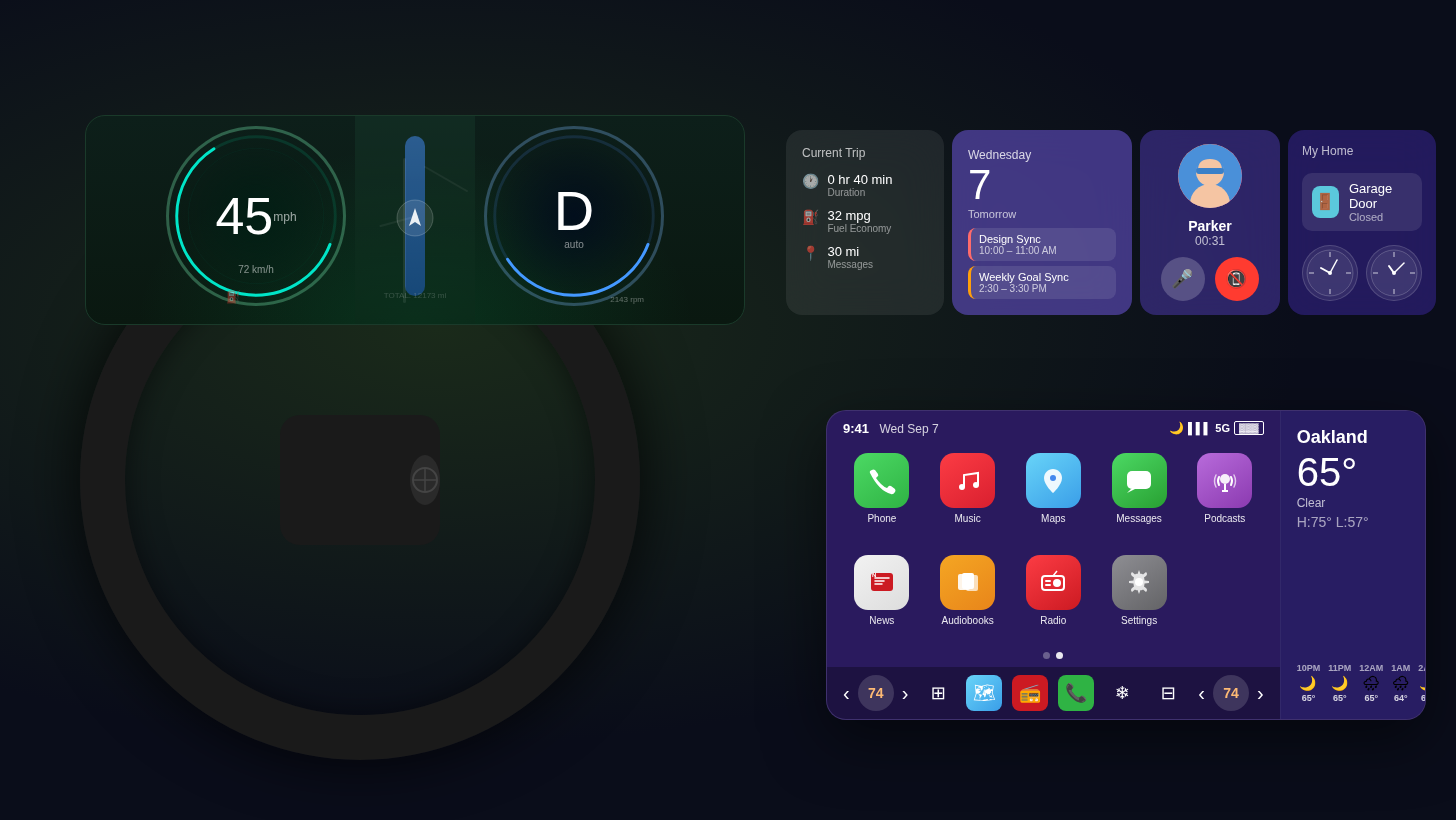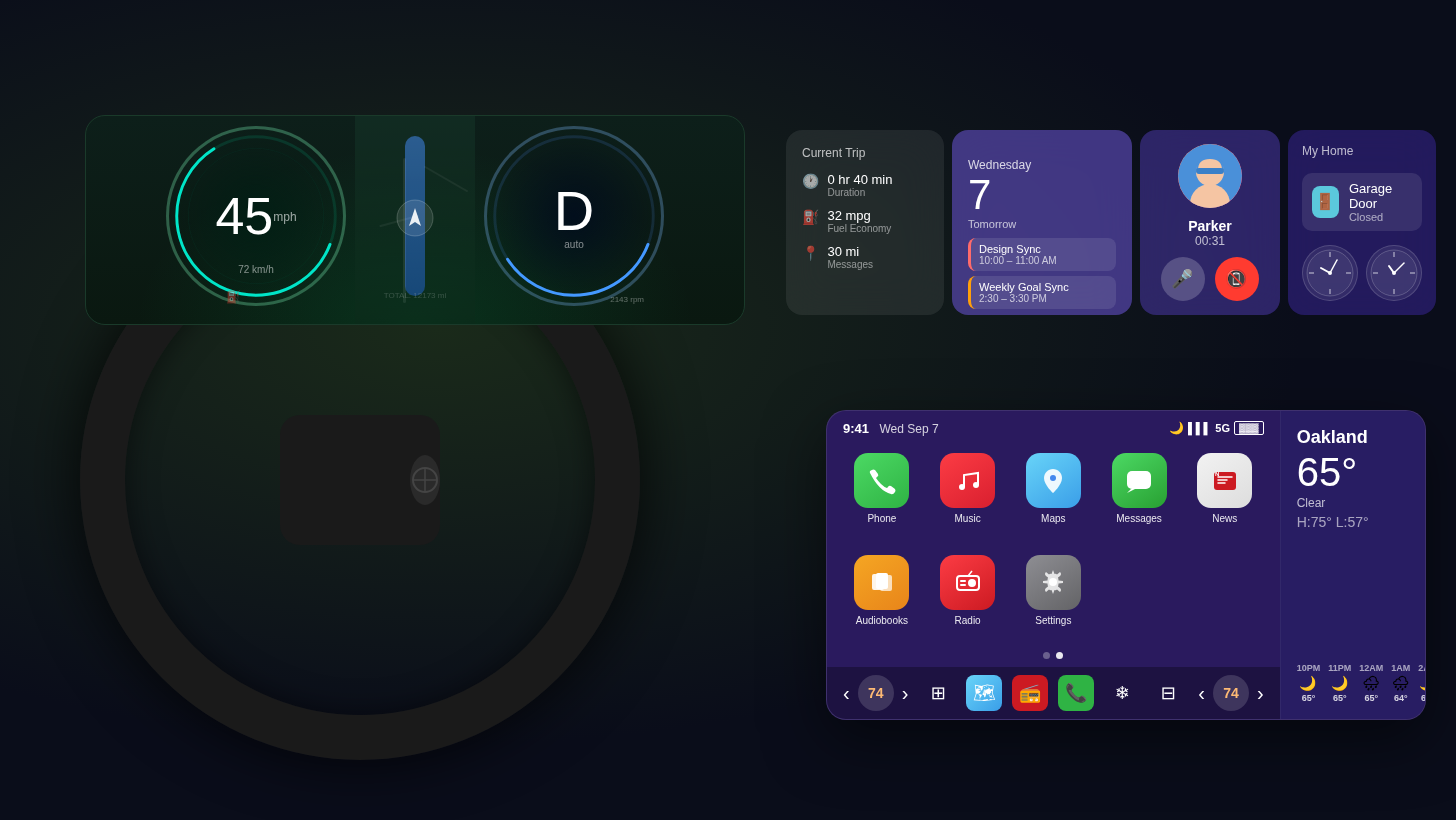--- a/index.html
+++ b/index.html
@@ -254,21 +254,21 @@
     .trip-stat-label {
       font-size: 10px;
       color: rgba(255,255,255,0.5);
     }
 
     
     .calendar-card {
       background: rgba(100,80,200,0.6);
       backdrop-filter: blur(20px);
       border-radius: 16px;
-      padding: 28px 16px;
+      padding: 18px 16px;
       width: 180px;
       flex-shrink: 0;
     }
 
     .cal-day {
       font-size: 12px;
       color: rgba(255,255,255,0.8);
       font-weight: 500;
     }
 
@@ -883,20 +883,34 @@
           <div class="app-icon app-messages">
             <svg width="32" height="32" viewBox="0 0 32 32">
               <rect x="4" y="6" width="24" height="18" rx="5" fill="white"></rect>
               <polygon points="8,24 4,28 12,24" fill="white"></polygon>
             </svg>
           </div>
           <span class="app-label">Messages</span>
         </div>
 
 
+        <div class="app-item">
+          <div class="app-icon app-podcasts">
+            <svg width="32" height="32" viewBox="0 0 32 32">
+              <circle cx="16" cy="14" r="5" fill="white" opacity="0.9"></circle>
+              <path d="M10 20 Q8 16 10 12" stroke="white" stroke-width="2" fill="none" stroke-linecap="round"></path>
+              <path d="M22 20 Q24 16 22 12" stroke="white" stroke-width="2" fill="none" stroke-linecap="round"></path>
+              <path d="M7 22 Q4 16 7 10" stroke="white" stroke-width="1.5" fill="none" stroke-linecap="round" opacity="0.7"></path>
+              <path d="M25 22 Q28 16 25 10" stroke="white" stroke-width="1.5" fill="none" stroke-linecap="round" opacity="0.7"></path>
+              <line x1="16" y1="19" x2="16" y2="26" stroke="white" stroke-width="2"></line>
+              <line x1="13" y1="26" x2="19" y2="26" stroke="white" stroke-width="2"></line>
+            </svg>
+          </div>
+          <span class="app-label">Podcasts</span>
+        </div>
 
         <div class="app-item">
           <div class="app-icon app-news">
             <svg width="32" height="32" viewBox="0 0 32 32">
               <rect x="5" y="7" width="22" height="18" rx="3" fill="#cc1a22"></rect>
               <path d="M9 12 L23 12 M9 15 L18 15 M9 18 L16 18" stroke="white" stroke-width="1.5" stroke-linecap="round"></path>
               <text x="6" y="11" fill="white" font-size="6" font-weight="bold">N</text>
             </svg>
           </div>
           <span class="app-label">News</span>

